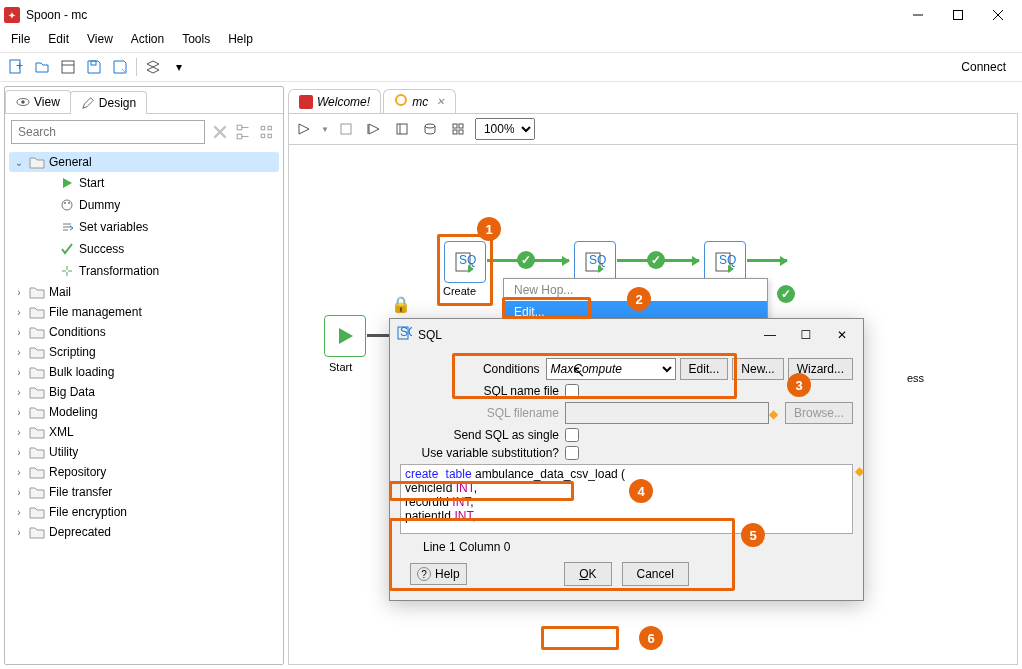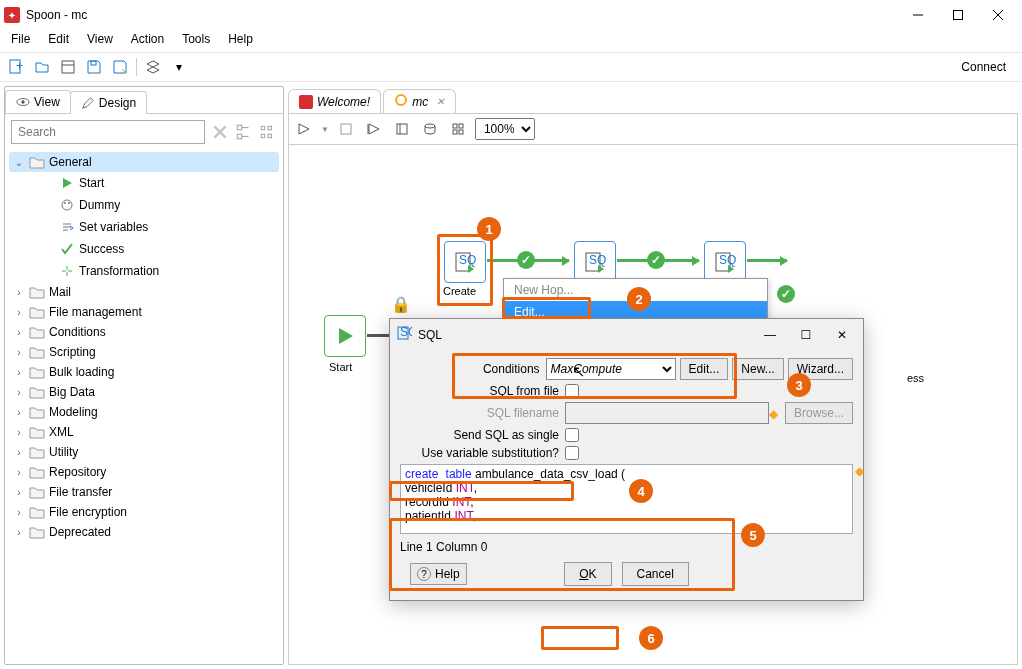--- a/index.html
+++ b/index.html
@@ -471,21 +471,21 @@
         </div>
         <div class="dlg-body">
           <div class="form-row">
             <label>Conditions</label>
             <select style="flex:0 0 130px;font-style:italic;"><option>MaxCompute</option></select>
             <button class="btn">Edit...</button>
             <button class="btn">New...</button>
             <button class="btn">Wizard...</button>
           </div>
           <div class="form-row">
-            <label>SQL from file</label>
+            <label>SQL name file</label>
             <input type="checkbox" class="chk" style="">
           </div>
           <div class="form-row">
             <label style="color:#999;">SQL filename</label>
             <input class="txt" disabled="" style="background: rgb(238, 238, 238);">
             <span class="diamond">◆</span>
             <button class="btn disabled">Browse...</button>
           </div>
           <div class="form-row">
             <label>Send SQL as single</label>
@@ -497,21 +497,21 @@
           </div>
           <div style="position:relative;width:100%;">
             <div class="sql-area">
 <span class="sql-kw">create</span> <span class="sql-kw">table</span><span> ambulance_data_csv_load (</span><br>
 <span>vehicleId </span><span class="sql-ty">INT</span><span>,</span><br>
 <span>recordId </span><span class="sql-ty">INT</span><span>,</span><br>
 <span>patientId </span><span class="sql-ty">INT</span><span>,</span>
             </div>
             <span class="diamond" style="position:absolute;top:0;right:-14px;">◆</span>
           </div>
-          <div style="margin-top:6px;">Line 1 Column 0</div>
+          <div style="margin-top:6px;margin-left:23px;">Line 1 Column 0</div>
           <div class="dlg-foot" style="position:relative;">
             <button class="help-btn">
                 <span style="border:1px solid #888;border-radius:50%;width:14px;height:14px;display:inline-flex;align-items:center;justify-content:center;font-size:10px;">?</span>
                 <span>Help</span>
               </button>
             <button class="btn"><u>O</u>K</button>
             <button class="btn">Cancel</button>
           </div>
         </div>
       </div>

